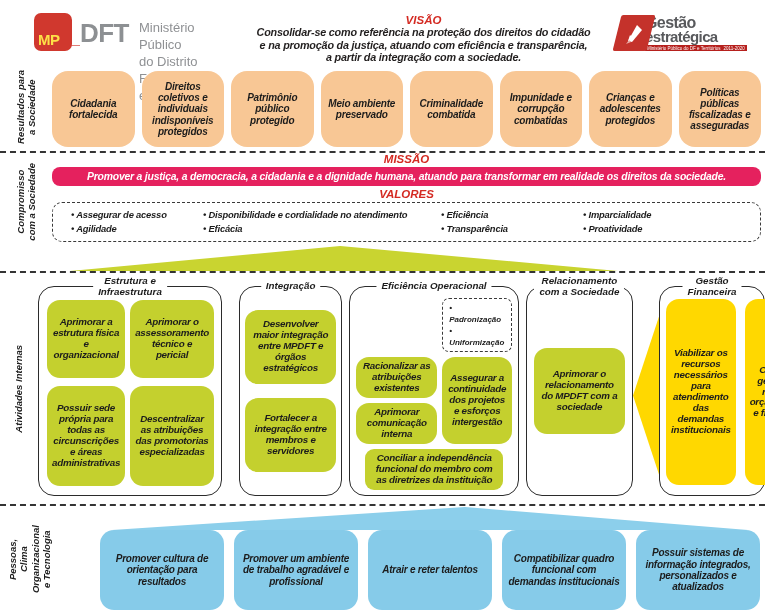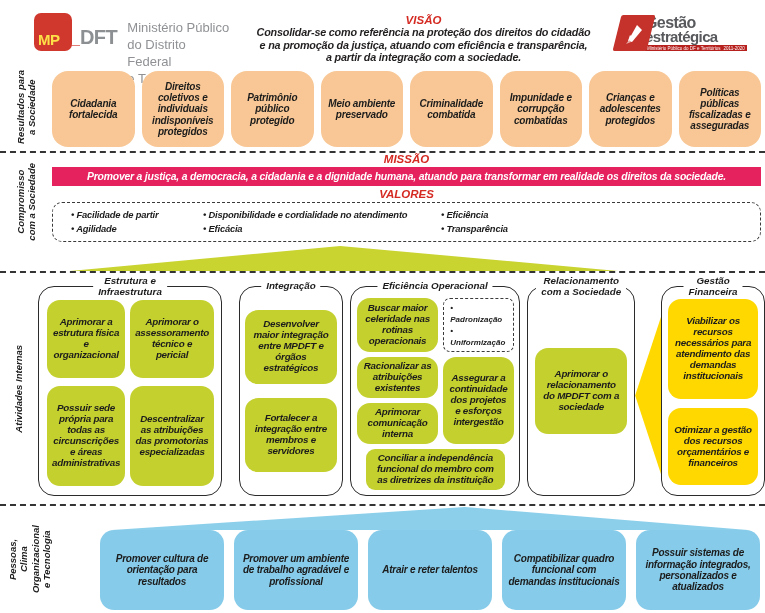--- a/index.html
+++ b/index.html
@@ -13,21 +13,21 @@
     overflow: hidden;
   }
 
   
   header { position:absolute; top:0; left:0; width:765px; height:62px; display:flex; align-items:flex-start; padding:13px 6px 0 34px; }
   .mplogo { display:flex; align-items:flex-start; width:196px; }
   .mp-row { display:flex; align-items:flex-end; }
   .mp-square { width:38px; height:38px; background:#d0382e; border-radius:7px; display:flex; align-items:flex-end; padding:0 0 3px 4px; }
   .mp-square span { color:#fde047; font-weight:bold; font-size:15px; letter-spacing:-0.5px; }
   .mp-us { color:#d0382e; font-weight:bold; font-size:16px; margin:0 0 3px -1px; }
-  .mp-dft { color:#8d9093; font-weight:bold; font-size:20px; letter-spacing:-0.5px; margin:0 0 2px 0; }
+  .mp-dft { color:#8d9093; font-weight:bold; font-size:26px; letter-spacing:-0.5px; margin:0 0 2px 0; }
   .mp-tagline { font-size:13px; color:#8f9194; line-height:1.3; margin:7px 0 0 10px; white-space:pre-line; }
 
   .vision { flex:1; text-align:center; padding-top:1px; }
   .sec-title { color:#d42a22; font-weight:bold; font-style:italic; font-size:11.5px; text-align:center; }
   .vision-text { font-weight:bold; font-style:italic; font-size:10.8px; line-height:1.18; color:#221f1f; white-space:pre-line; letter-spacing:-0.2px; }
 
   .gestao { width:142px; display:flex; align-items:center; padding-top:2px; }
   .gestao-emblem { width:34px; height:36px; background:#c4322b; transform:skewX(-14deg); border-radius:2px; display:flex; align-items:center; justify-content:center; flex:none; }
   .gestao-emblem svg { transform:skewX(14deg); }
   .gestao-right { margin-left:-6px; }
@@ -47,21 +47,21 @@
   
   .row1 { position:absolute; top:62px; left:0; width:765px; height:89px; display:flex; }
   .row1 .gutter { width:52px; }
   .orange-row { flex:1; display:flex; gap:7px; padding:9px 4px 4px 0; }
   .obox { flex:1; background:#f8c795; border-radius:16px; display:flex; align-items:center; justify-content:center; text-align:center; font-weight:bold; font-style:italic; font-size:10px; line-height:1.12; padding:3px 4px; letter-spacing:-0.2px; }
 
   
   .row2 { position:absolute; top:153px; left:0; width:765px; height:118px; display:flex; }
   .row2 .gutter { width:52px; align-items:flex-start; padding-top:10px; }
   .row2-main { flex:1; padding-right:4px; }
-  .mission-banner { margin:2px 0 2px 0; background:#e5215e; border-radius:0; color:#fff; font-weight:bold; font-style:italic; font-size:10.4px; text-align:center; padding:4px 6px; letter-spacing:-0.2px; }
+  .mission-banner { margin:2px 0 2px 0; background:#e5215e; border-radius:8px; color:#fff; font-weight:bold; font-style:italic; font-size:10.4px; text-align:center; padding:4px 6px; letter-spacing:-0.2px; }
   .valores-box { margin-top:2px; border:1.6px dashed #3a3a3a; border-radius:10px; display:flex; padding:5px 10px 5px 18px; min-height:38px; }
   .vcol { list-style:none; }
   .vcol li { font-weight:bold; font-style:italic; font-size:9.4px; line-height:1.5; letter-spacing:-0.2px; }
   .vcol li::before { content:"• "; }
   .vc1 { width:132px; } .vc2 { width:238px; } .vc3 { width:142px; } .vc4 { flex:1; }
 
   
   .green-tri { position:absolute; top:246px; left:70px; width:548px; height:25px; background:#c9d430; clip-path:polygon(49.3% 0, 0 100%, 100% 100%); }
   .blue-tri { position:absolute; top:507px; left:112px; width:636px; height:23px; background:#8ccfeb; clip-path:polygon(55.5% 0, 0 100%, 100% 100%); }
 
@@ -88,21 +88,21 @@
   .gnote div { font-weight:bold; font-style:italic; font-size:8px; line-height:1.45; }
   .gnote div::before { content:"• "; }
   .gbig { grid-area:big; }
   .gwide { grid-area:w; margin:0 9px;border-radius:9px; }
 
   .c4-wrap { display:flex; align-items:center; height:100%; padding:0 7px; }
   .c4-wrap .gbox { width:100%; min-height:86px; }
 
   .arrow-left { width:26px; height:158px; align-self:center; margin-top:14px; background:#ffd800; clip-path:polygon(100% 0, 0 50%, 100% 100%); flex:none; }
 
-  .c5-stack { display:flex; flex-direction:column; gap:9px; height:100%; padding:12px 6px 10px; }
+  .c5-stack { display:flex; flex-direction:row; gap:9px; height:100%; padding:12px 6px 10px; }
   .c5-stack .ybox:first-child { flex:1.35; }
   .c5-stack .ybox:last-child { flex:1; }
 
   
   .row4 { position:absolute; top:505px; left:0; width:765px; height:108px; display:flex; }
   .row4 .gutter { width:100px; justify-content:flex-start; padding-left:7px; }
   .blue-row { flex:1; display:flex; gap:10px; padding:25px 5px 3px 0; }
   .bbox { flex:1; background:#86cbe9; border-radius:14px; display:flex; align-items:center; justify-content:center; text-align:center; font-weight:bold; font-style:italic; font-size:10px; line-height:1.14; padding:4px 5px; letter-spacing:-0.25px; }
 </style>
 </head>
@@ -173,30 +173,34 @@
     <div class="gutter">
       <div class="vlabel">Compromisso
 com a Sociedade</div>
     </div>
     <div class="row2-main">
       <div class="sec-title">MISSÃO</div>
       <div class="mission-banner">Promover a justiça, a democracia, a cidadania e a dignidade humana, atuando para transformar em realidade os direitos da sociedade.</div>
       <div class="sec-title">VALORES</div>
       <div class="valores-box">
         <ul class="vcol vc1">
-          <li>Facilidade de partir</li>
+          <li>Assegurar de acesso</li>
           <li>Agilidade</li>
         </ul>
         <ul class="vcol vc2">
           <li>Disponibilidade e cordialidade no atendimento</li>
           <li>Eficácia</li>
         </ul>
         <ul class="vcol vc3">
           <li>Eficiência</li>
           <li>Transparência</li>
+        </ul>
+        <ul class="vcol vc4">
+          <li>Imparcialidade</li>
+          <li>Proatividade</li>
         </ul>
       </div>
     </div>
   </section>
 
   <div class="green-tri"></div>
   <div class="sep sep-b"></div>
 
   <section class="row3">
     <div class="gutter">
@@ -218,21 +222,20 @@
       <div class="col-title">Integração</div>
       <div class="c2-stack">
         <div class="gbox">Desenvolver maior integração entre MPDFT e órgãos estratégicos</div>
         <div class="gbox">Fortalecer a integração entre membros e servidores</div>
       </div>
     </div>
 
     <div class="col c3">
       <div class="col-title">Eficiência Operacional</div>
       <div class="c3-grid">
-        <div class="gbox ga">Buscar maior celeridade nas rotinas operacionais</div>
         <div class="gnote">
           <div>Padronização</div>
           <div>Uniformização</div>
         </div>
         <div class="gbox gb">Racionalizar as atribuições existentes</div>
         <div class="gbox gbig">Assegurar a continuidade dos projetos e esforços intergestão</div>
         <div class="gbox gc">Aprimorar comunicação interna</div>
         <div class="gbox gwide">Conciliar a independência funcional do membro com as diretrizes da instituição</div>
       </div>
     </div>

